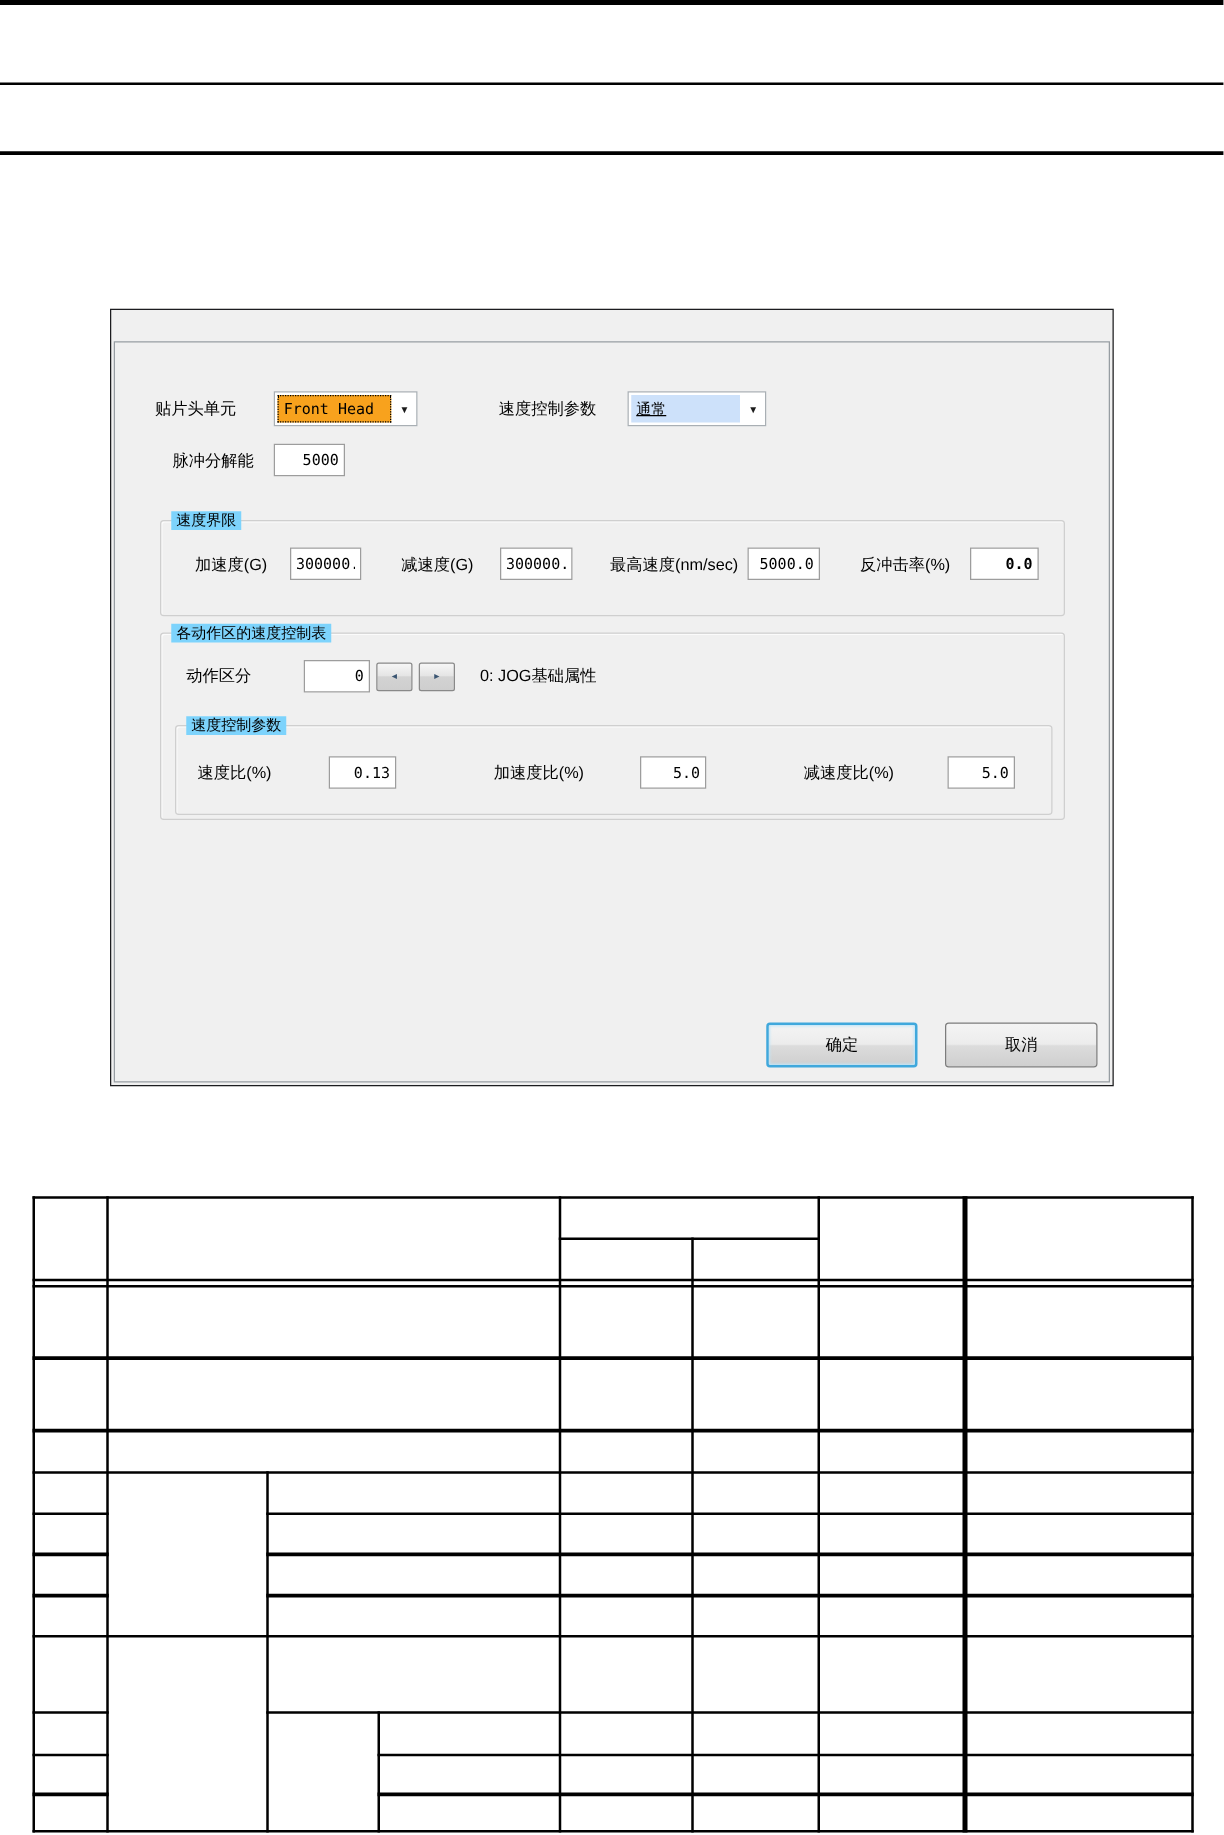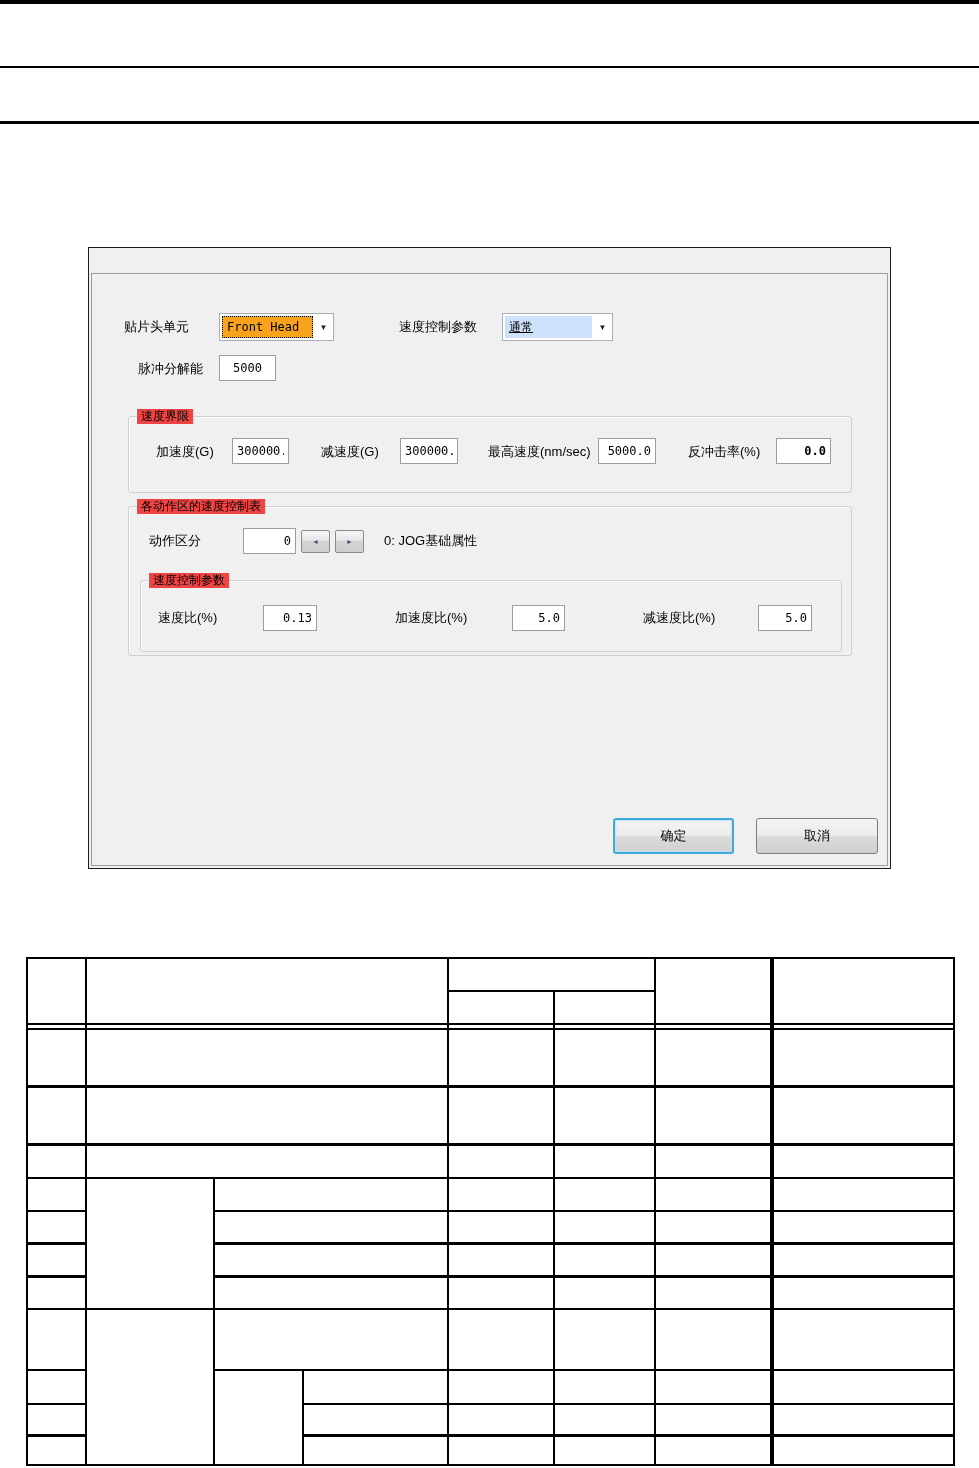--- a/index.html
+++ b/index.html
@@ -19,21 +19,21 @@
        white-space:nowrap;text-shadow:0 1px 2px rgba(0,0,0,.8);}
   .client-frame{position:absolute;left:2px;right:2px;top:25px;bottom:2px;
        border:1px solid #979da2;box-sizing:border-box;}
 
   .lbl{position:absolute;font-size:13px;white-space:nowrap;line-height:14px;}
   .tb{position:absolute;height:26px;background:#fff;border:1px solid #9d9d9d;
       box-sizing:border-box;font:12px "DejaVu Sans Mono","Liberation Mono",monospace;
       text-align:right;padding:0 4px;color:#000;}
   .grp{position:absolute;border:1px solid #cfcfcf;border-radius:3px;
       box-shadow:inset 1px 1px 0 rgba(255,255,255,.75);box-sizing:border-box;}
-  .legend{position:absolute;top:-8px;left:8px;background:#ef4444;padding:0 4px;
+  .legend{position:absolute;top:-8px;left:8px;background:#7dd3fc;padding:0 4px;
       font-size:12px;white-space:nowrap;line-height:15px;}
 
   .combo{position:absolute;height:28px;background:#fff;border:1px solid #a9afb4;box-sizing:border-box;}
   .combo-sel{position:absolute;left:2px;top:2px;bottom:2px;right:20px;display:flex;align-items:center;
       padding-left:4px;font:12px "DejaVu Sans Mono","Liberation Mono",monospace;box-sizing:border-box;}
   .sel-orange{background:#f8a21d;border:1px dotted #000;}
   .sel-blue{background:#cde1fa;text-decoration:underline;}
   .combo-arrow{position:absolute;right:0;top:0;bottom:0;width:19px;display:flex;
       align-items:center;justify-content:center;font-size:8px;color:#1b1b1b;}
 
@@ -69,21 +69,21 @@
       <div class="combo-arrow">▼</div>
     </div>
 
     <div class="lbl" style="left:310px;top:72px;">速度控制参数</div>
     <div class="combo" style="left:413px;top:65px;width:111px;">
       <div class="combo-sel sel-blue">通常</div>
       <div class="combo-arrow">▼</div>
     </div>
 
     <div class="lbl" style="left:35px;top:114px;margin-left:14px;">脉冲分解能</div>
-    <input class="tb" style="left: 130px; top: 107px; width: 57px; text-align: center;" value="5000">
+    <input class="tb" style="left: 130px; top: 107px; width: 57px;" value="5000">
 
     <div class="grp" style="left:39px;top:168px;width:724px;height:77px;">
       <div class="legend">速度界限</div>
       <div class="lbl" style="left:27px;top:28px;">加速度(G)</div>
       <input class="tb" style="left: 103px; top: 21px; width: 57px;" value="300000.0">
       <div class="lbl" style="left:192px;top:28px;">减速度(G)</div>
       <input class="tb" style="left: 271px; top: 21px; width: 58px;" value="300000.0">
       <div class="lbl" style="left:359px;top:28px;">最高速度(nm/sec)</div>
       <input class="tb" style="left: 469px; top: 21px; width: 58px;" value="5000.0">
       <div class="lbl" style="left:559px;top:28px;">反冲击率(%)</div>

